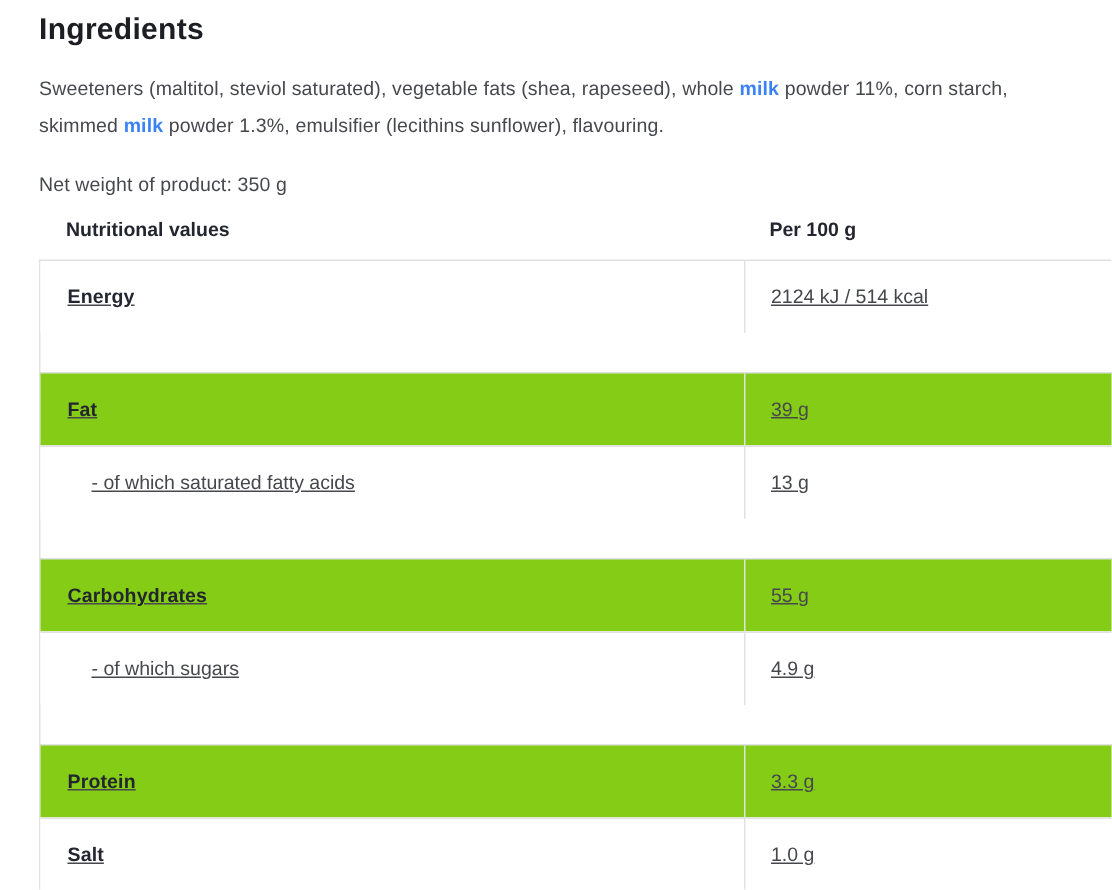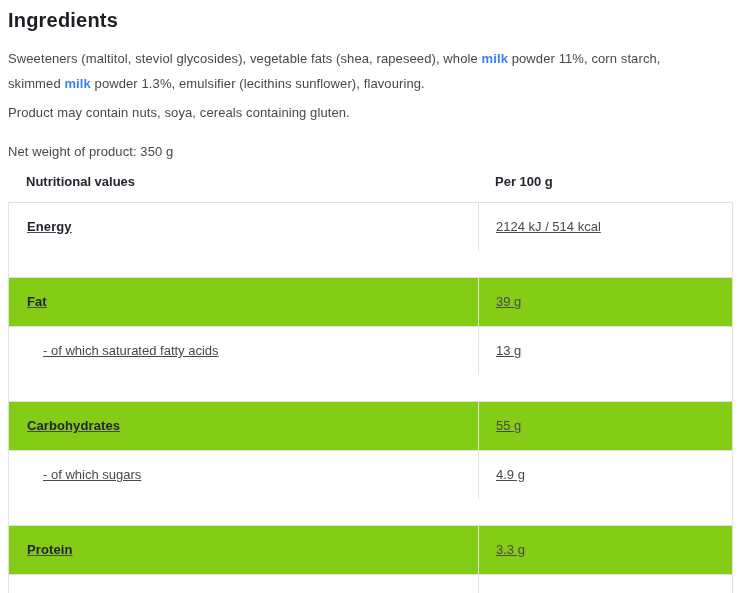--- a/index.html
+++ b/index.html
@@ -2,21 +2,21 @@
 <html><head>
 <meta charset="utf-8">
 <style>
   * { box-sizing: border-box; margin: 0; padding: 0; }
   html, body {
     width: 741px;
     background: #ffffff;
     font-family: "Liberation Sans", sans-serif;
     color: #47484d;
   }
-  .page { width: 741px; height: 593px; padding: 8px 8px 0 8px; overflow: hidden; }
+  .page { width: 741px; height: 593px; padding: 8px 8px 0 26px; overflow: hidden; }
 
   .section-title {
     font-size: 20px;
     line-height: 24px;
     font-weight: 700;
     color: #1d1e23;
     letter-spacing: 0.2px;
   }
   .section-title.nutrition { margin-top: 14px; }
 
@@ -60,23 +60,22 @@
   .td.label-sub { font-weight: 400; color: #47484d; padding-left: 34px; }
   .td.value { font-weight: 400; color: #47484d; }
 </style>
 </head>
 <body>
 
 <div class="page">
 
   <h2 class="section-title">Ingredients</h2>
 
-  <p class="body-text ingredients-text"><span>Sweeteners (maltitol, steviol glycosides), vegetable fats (shea, rapeseed), whole </span><b>milk</b><span> powder 11%, corn starch, skimmed </span><b>milk</b><span> powder 1.3%, emulsifier (lecithins sunflower), flavouring.</span></p>
+  <p class="body-text ingredients-text"><span>Sweeteners (maltitol, steviol saturated), vegetable fats (shea, rapeseed), whole </span><b>milk</b><span> powder 11%, corn starch, skimmed </span><b>milk</b><span> powder 1.3%, emulsifier (lecithins sunflower), flavouring.</span></p>
 
-  <p class="body-text allergen-text">Product may contain nuts, soya, cereals containing gluten.</p>
 
 
   <p class="body-text net-weight">Net weight of product: 350 g</p>
 
   <div class="ntable">
     <div class="thead">
       <div class="th col1">Nutritional values</div>
       <div class="th col2">Per 100 g</div>
     </div>
 

